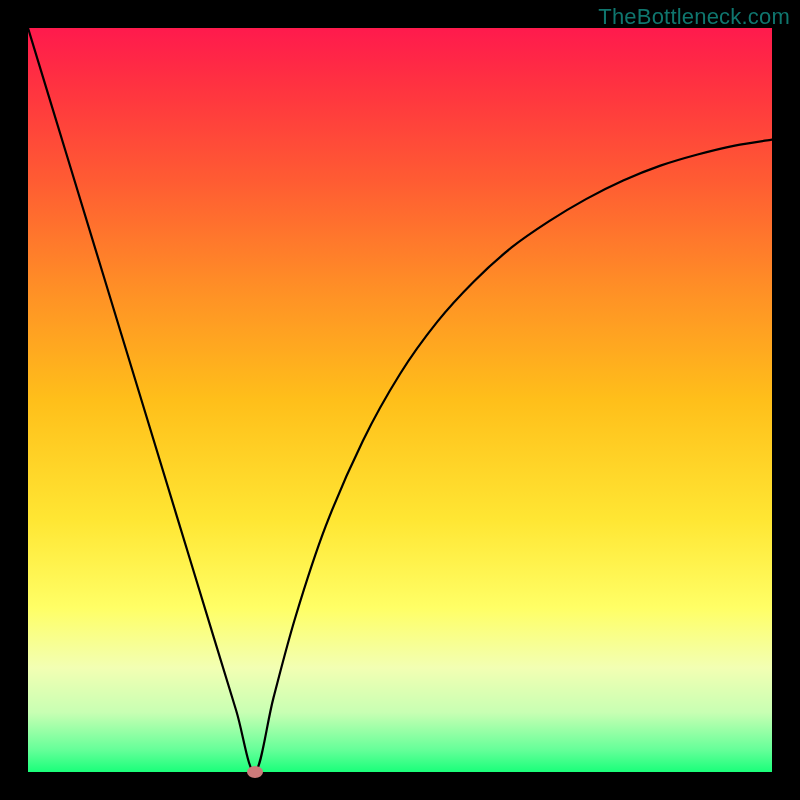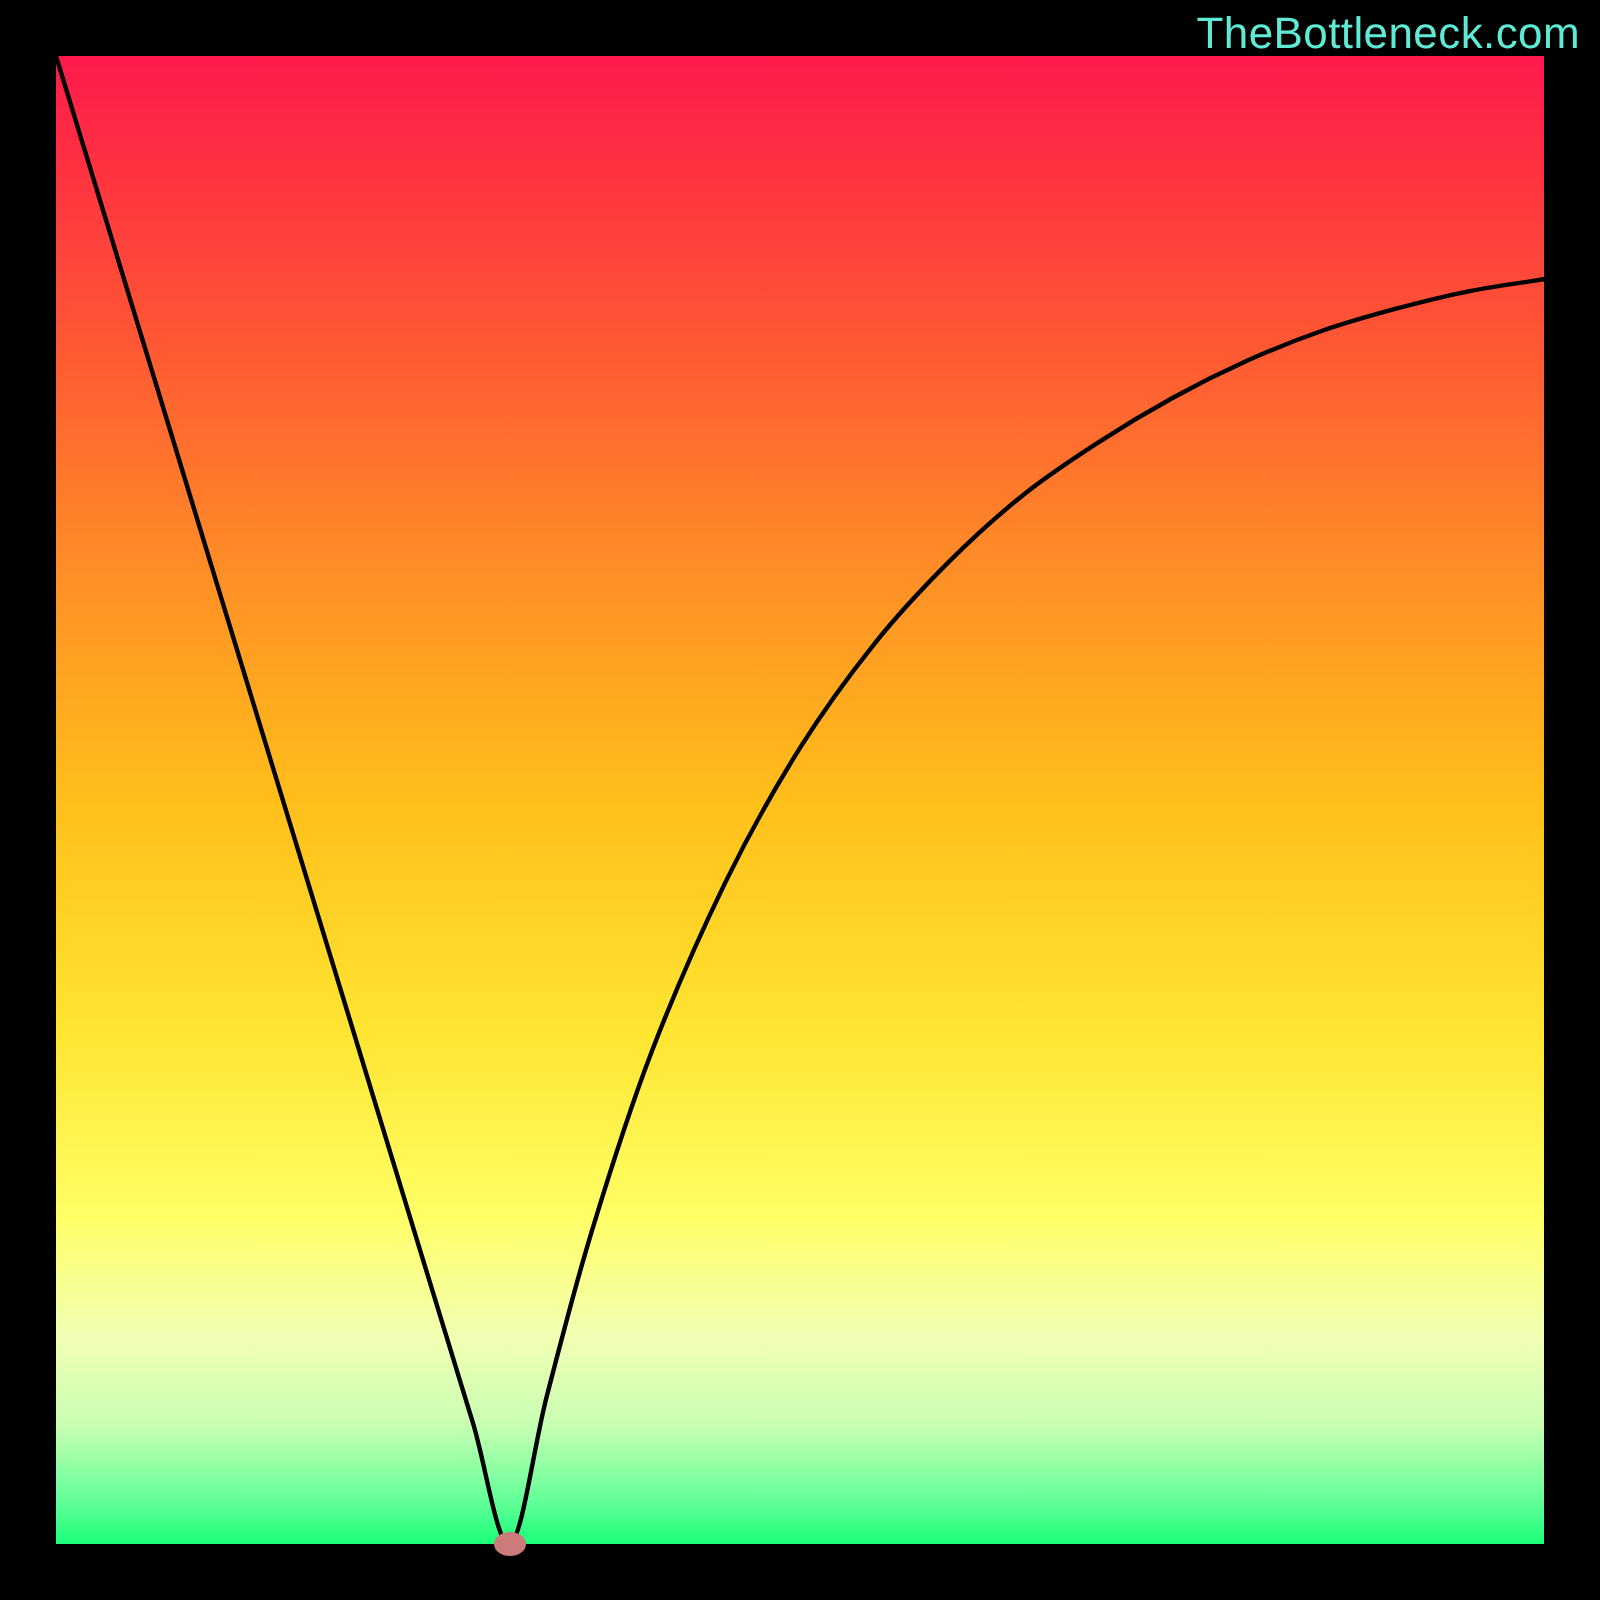--- a/index.html
+++ b/index.html
@@ -52,21 +52,21 @@
     width: 16px;
     height: 12px;
     border-radius: 50% / 50%;
     background: #cc7a7a;
     transform: translate(-50%, -50%);
   }
   .watermark {
     position: absolute;
     top: 4px;
     right: 10px;
-    color: #5eead4;
+    color: #0f766e;
     font-size: 22px;
     letter-spacing: 0.2px;
   }
 </style>
 </head>
 <body>
 
 <div class="frame">
   <div class="plot-area">
     <svg class="curve-svg" viewBox="0 0 744 744" preserveAspectRatio="none">

